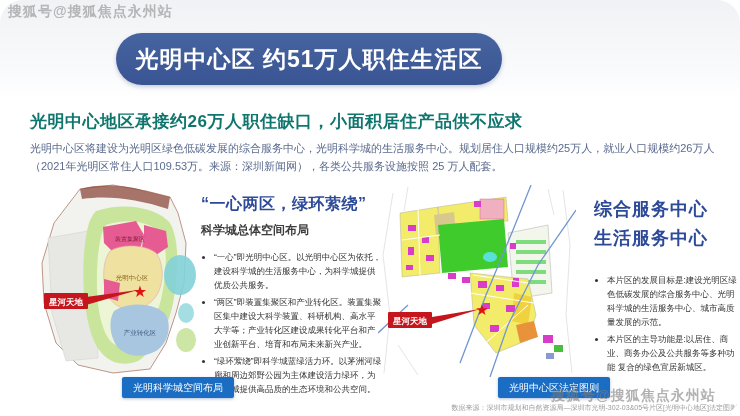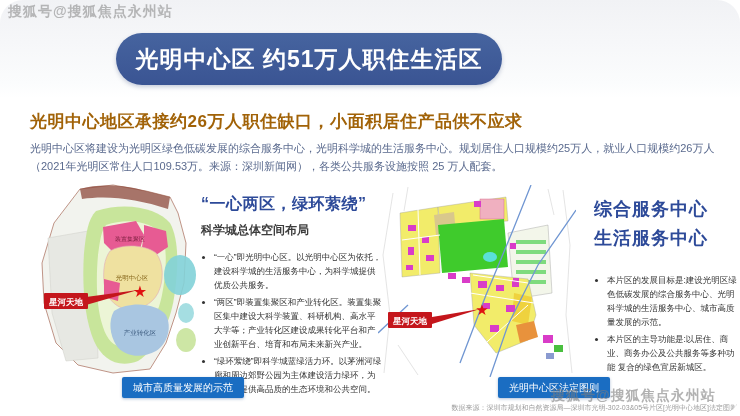--- a/index.html
+++ b/index.html
@@ -34,21 +34,21 @@
     background:linear-gradient(135deg,#f0d6a8 0%,#ddAE72 55%,#cd9355 100%);
     border:3px solid #ffffff; border-left:none;
     border-radius:0 40px 40px 0;
     display:flex; align-items:center; justify-content:center;
     color:#fff; font-size:27px; font-weight:bold; letter-spacing:5px;
     padding-left:6px;
     box-shadow:2px 2px 5px rgba(120,90,40,0.3);
   }
   .intro-heading {
     position:absolute; left:30px; top:110px;
-    font-size:17px; font-weight:bold; color:#a16207; letter-spacing:0.5px;
+    font-size:17px; font-weight:bold; color:#0f766e; letter-spacing:0.5px;
   }
   .intro-body {
     position:absolute; left:30px; top:139px; width:702px;
     font-size:11px; color:#5a6a8e; line-height:1.65;
   }
   .left-map { position:absolute; left:18px; top:183px; width:186px; height:194px; }
   .right-map { position:absolute; left:378px; top:185px; width:198px; height:192px; }
   .left-map svg, .right-map svg { width:100%; height:100%; display:block; }
 
   .mid-col { position:absolute; left:201px; top:194px; width:182px; }
@@ -194,18 +194,18 @@
     <div class="right-title">
       <div>综合服务中心</div>
       <div>生活服务中心</div>
     </div>
     <ul class="bullets">
       <li>本片区的发展目标是:建设光明区绿色低碳发展的综合服务中心、光明科学城的生活服务中心、城市高质量发展的示范。</li>
       <li>本片区的主导功能是:以居住、商业、商务办公及公共服务等多种功能 复合的绿色宜居新城区。</li>
     </ul>
   </div>
 
-  <div class="map-caption caption-left">城市高质量发展的示范</div>
+  <div class="map-caption caption-left">光明科学城空间布局</div>
   <div class="map-caption caption-right">光明中心区法定图则</div>
 
   <div class="footnote">数据来源：深圳市规划和自然资源局—深圳市光明-302-03&amp;05号片区[光明中心地区]法定图则</div>
   <div class="watermark-bottom">搜狐号@搜狐焦点永州站</div>
 </div>
 
 </body></html>

